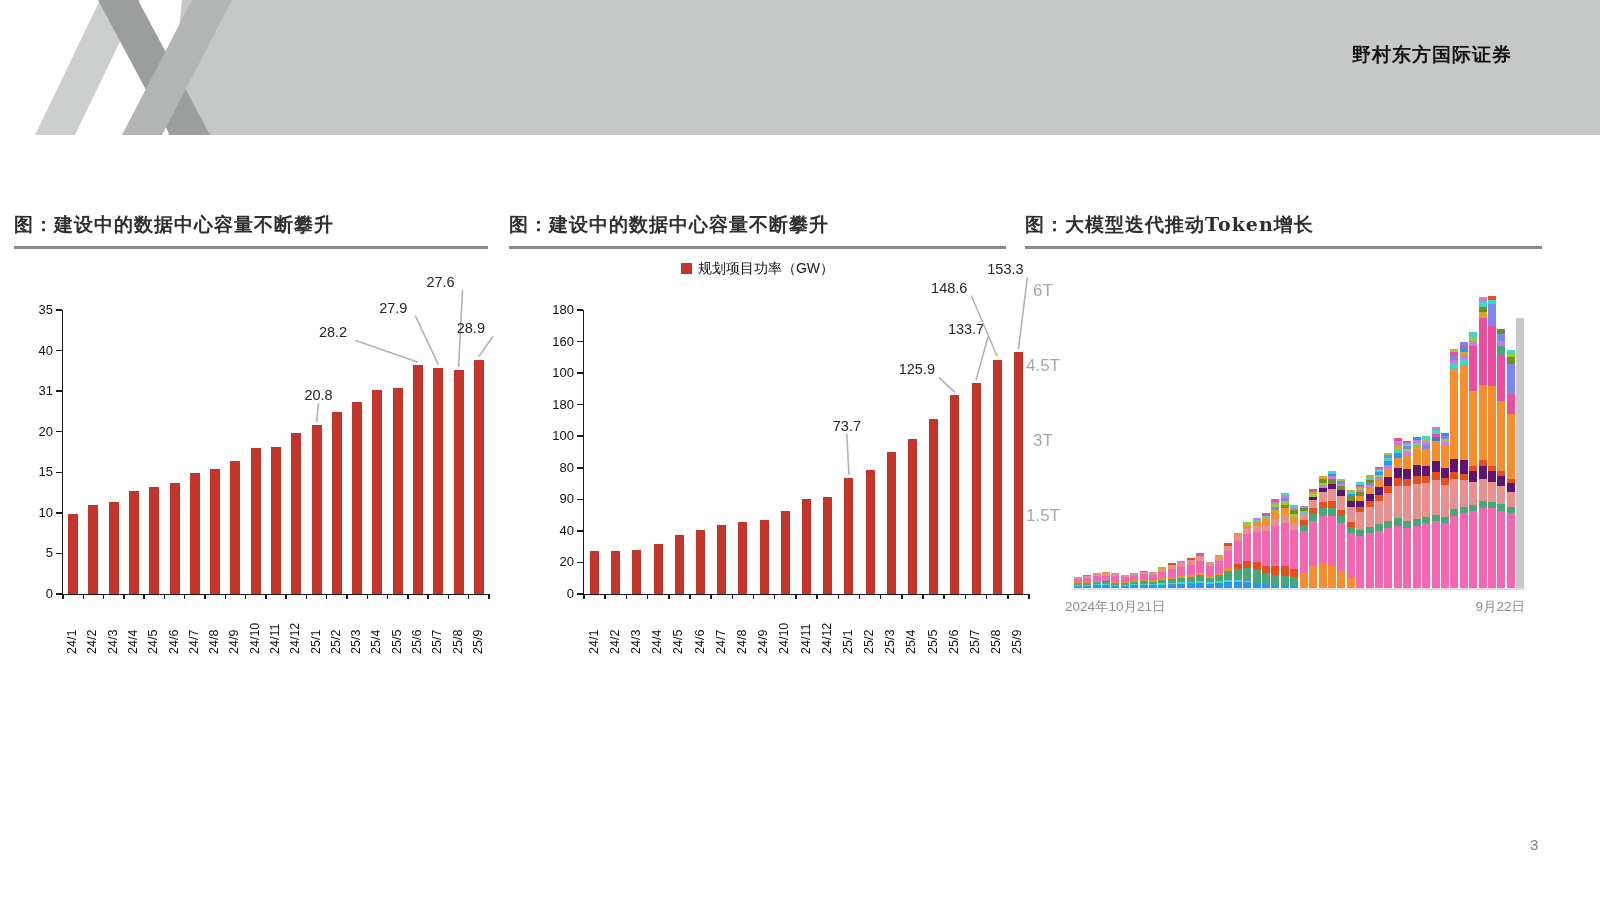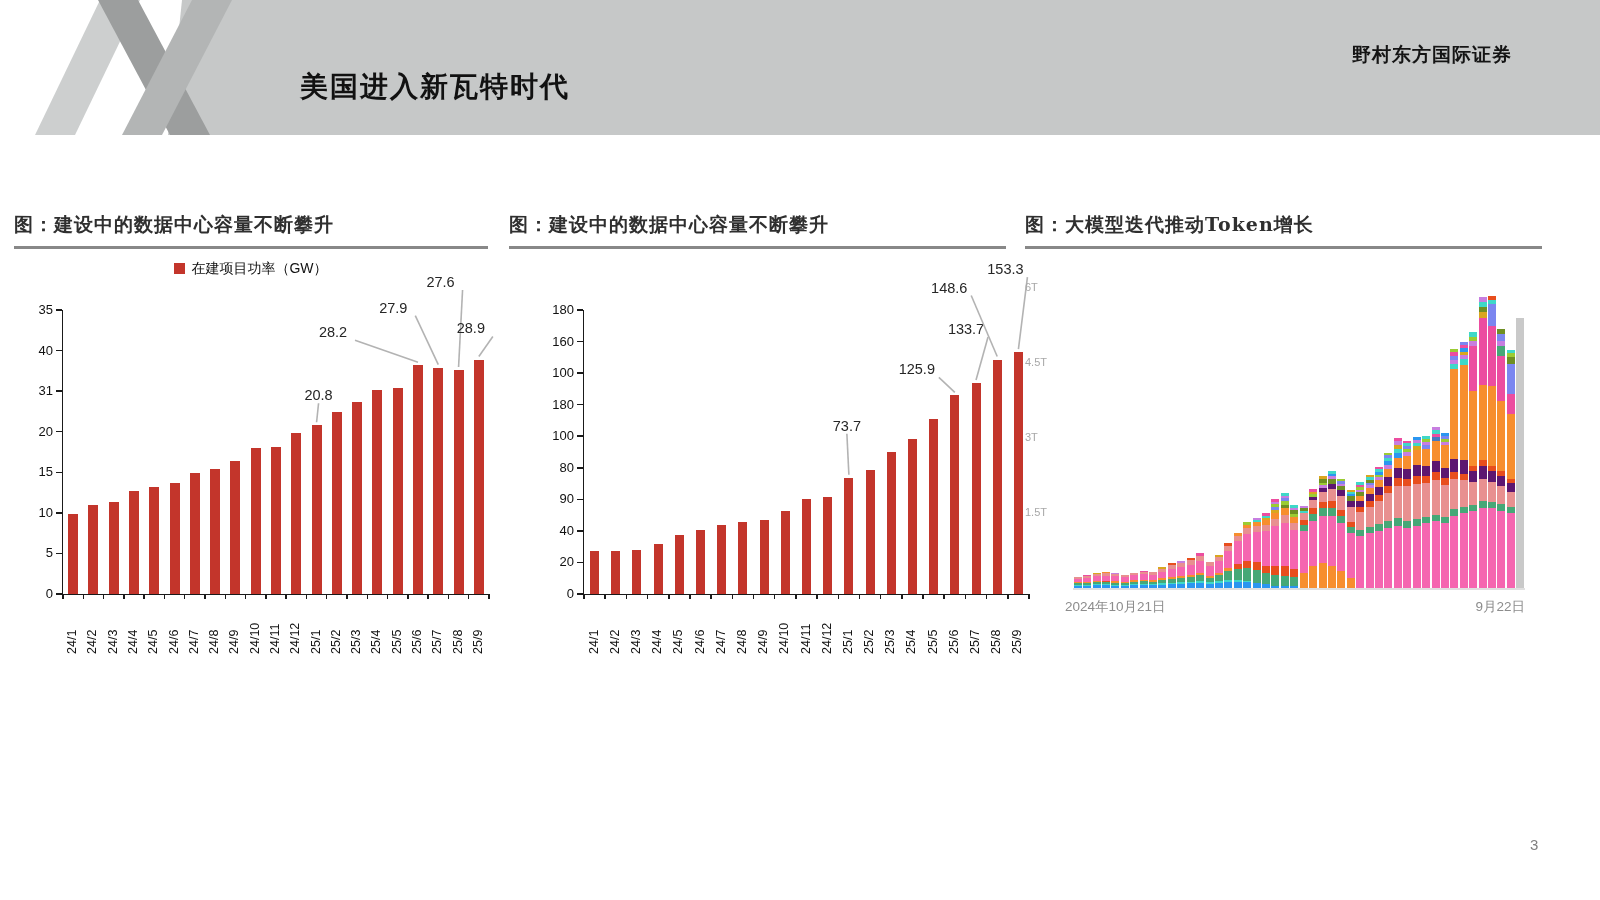--- a/index.html
+++ b/index.html
@@ -40,47 +40,43 @@
   .ylab{position:absolute;text-align:right;font-size:13px;color:#111;}
   .ytick{position:absolute;width:6px;height:1.5px;background:#1a1a1a;}
   .xtick{position:absolute;width:1.5px;height:5px;background:#1a1a1a;}
   .xlab{
     position:absolute;font-size:12.5px;color:#111;
     writing-mode:vertical-rl;transform:rotate(180deg);height:52px;line-height:15px;
   }
   .anno-svg{position:absolute;pointer-events:none;overflow:visible;}
   
   .tok-plot{border-bottom:2px solid #e0e0e0;}
-  .tok-ylab{position:absolute;font-size:11px;color:#a8a8a8;text-align:left;width:36px;}
+  .tok-ylab{position:absolute;font-size:17px;color:#a8a8a8;text-align:center;width:36px;}
   .tok-xlab{position:absolute;font-size:13.5px;color:#8c8c8c;top:100%;margin-top:10px;white-space:nowrap;}
   .stack{position:absolute;bottom:0;display:flex;flex-direction:column-reverse;}
   .seg{width:100%;}
   .page-num{position:absolute;left:1530px;top:836px;font-size:15px;color:#808080;}
 </style>
 </head>
 <body>
 
 <div class="header">
   <div class="motif">
     <div class="m-white"></div>
     <div class="m-s1"></div>
     <div class="m-s2"></div>
     <div class="m-s3"></div>
   </div>
-  <div class="slide-title">美国进入新瓦特时代</div>
   <div class="logo">
     <div class="logo-sub">野村东方国际证券</div>
   </div>
 </div>
 
 <div class="col col1">
   <div class="chart-title">图：建设中的数据中心容量不断攀升</div>
-  <div class="legend">
-    <span class="sq"></span><span>在建项目功率（GW）</span>
-  </div>
   <div id="plot1" class="plot axis-plot" style="left:48px;top:98px;width:426px;height:284px;">
       <div class="ylab" style="left: -52px; width: 42px; top: 276px;">0</div>
       <div class="ytick" style="left: -7px; top: 283.25px;"></div>
       <div class="ylab" style="left: -52px; width: 42px; top: 235.429px;">5</div>
       <div class="ytick" style="left: -7px; top: 242.679px;"></div>
       <div class="ylab" style="left: -52px; width: 42px; top: 194.857px;">10</div>
       <div class="ytick" style="left: -7px; top: 202.107px;"></div>
       <div class="ylab" style="left: -52px; width: 42px; top: 154.286px;">15</div>
       <div class="ytick" style="left: -7px; top: 161.536px;"></div>
       <div class="ylab" style="left: -52px; width: 42px; top: 113.714px;">20</div>
@@ -165,20 +161,23 @@
         <line x1="399.57142857142856" y1="40.04571428571427" x2="395.57142857142856" y2="117.04571428571427" stroke="#b3b3b3" stroke-width="1.6"></line>
         <text x="377.57142857142856" y="37.04571428571427" text-anchor="middle" font-size="14.5" fill="#262626">27.6</text>
         <line x1="429.85714285714283" y1="86.49714285714285" x2="415.85714285714283" y2="106.49714285714285" stroke="#b3b3b3" stroke-width="1.6"></line>
         <text x="407.85714285714283" y="83.49714285714285" text-anchor="middle" font-size="14.5" fill="#262626">28.9</text>
       </svg>
     </div>
 </div>
 
 <div class="col col2">
   <div class="chart-title">图：建设中的数据中心容量不断攀升</div>
+  <div class="legend">
+    <span class="sq"></span><span>规划项目功率（GW）</span>
+  </div>
   <div id="plot2" class="plot axis-plot" style="left:74px;top:98px;width:445px;height:284px;">
       <div class="ylab" style="left: -52px; width: 42px; top: 276px;">0</div>
       <div class="ytick" style="left: -7px; top: 283.25px;"></div>
       <div class="ylab" style="left: -52px; width: 42px; top: 244.444px;">20</div>
       <div class="ytick" style="left: -7px; top: 251.694px;"></div>
       <div class="ylab" style="left: -52px; width: 42px; top: 212.889px;">40</div>
       <div class="ytick" style="left: -7px; top: 220.139px;"></div>
       <div class="ylab" style="left: -52px; width: 42px; top: 181.333px;">90</div>
       <div class="ytick" style="left: -7px; top: 188.583px;"></div>
       <div class="ylab" style="left: -52px; width: 42px; top: 149.778px;">80</div>

